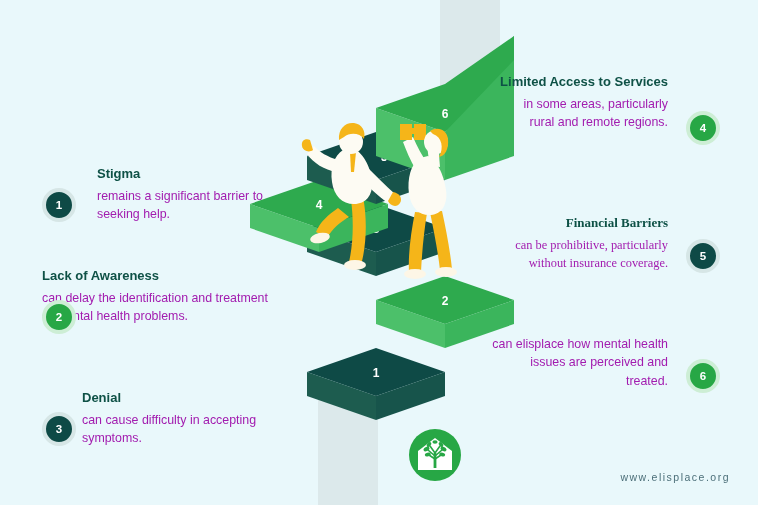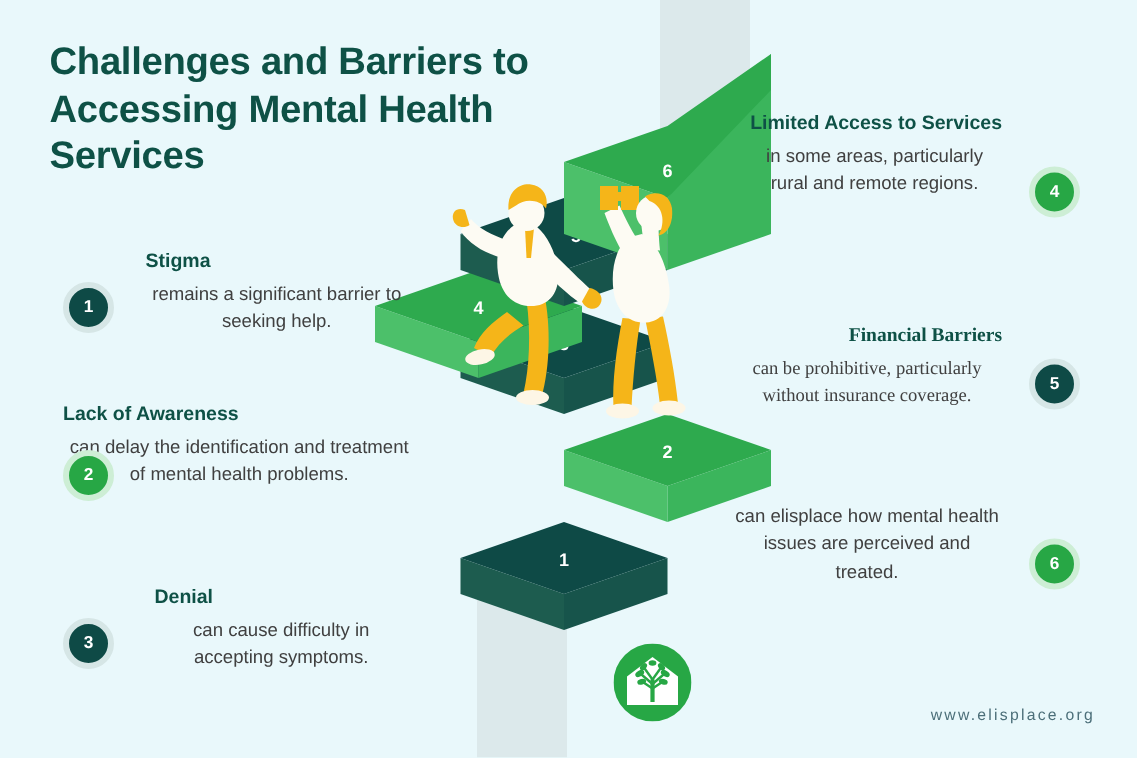--- a/index.html
+++ b/index.html
@@ -49,24 +49,23 @@
   .item { position: absolute; }
 
   .item .hd {
     color: #0e5146;
     font-size: 13px;
     font-weight: bold;
     line-height: 1.2;
     margin-bottom: 5px;
   }
   .item .bd {
-    color: #404040;
+    color: #a21caf;
     font-size: 12.4px;
     line-height: 1.48;
-    text-align: center;
   }
 
   
   .badge {
     position: absolute;
     width: 34px;
     height: 34px;
     border-radius: 50%;
     display: flex;
     align-items: center;
@@ -85,21 +84,21 @@
   
   #item-1 { left: 42px;  top: 166px; width: 230px; }
   #item-1 .txt { margin-left: 55px; }
   #item-1 .badge { left: 0px; top: 22px; }
 
   #item-2 { left: 42px;  top: 268px; width: 235px; }
   #item-2 .txt { }
   #item-2 .badge { left: 0px; top: 32px; }
 
   #item-3 { left: 42px;  top: 390px; width: 230px; }
-  #item-3 .txt { margin-left: 61px; }
+  #item-3 .txt { margin-left: 40px; }
   #item-3 .badge { left: 0px; top: 22px; }
 
   
   #item-4 { left: 498px; top: 74px;  width: 222px; }
   #item-4 .txt { margin-right: 52px; }
   #item-4 .badge { right: 0px; top: 37px; }
 
   #item-5 { left: 488px; top: 215px; width: 232px; }
   #item-5 .txt { margin-right: 52px; font-family: Liberation Serif, serif; }
   #item-5 .badge { right: 0px; top: 24px; }
@@ -137,21 +136,20 @@
   }
 </style>
 </head>
 <body>
 
 <div id="poster">
 
   <div class="bg-col bg-col-top"></div>
   <div class="bg-col bg-col-bot"></div>
 
-  <div class="title">Challenges and Barriers to Accessing Mental Health Services</div>
 
   <svg id="stairs" viewBox="0 0 300 420">
     <defs>
       <style>
         .top-d   { fill: #0e4a46; }
         .side-d  { fill: #1d5c4f; }
         .front-d { fill: #17544b; }
         .top-g   { fill: #2eaa4e; }
         .side-g  { fill: #4cc06a; }
         .front-g { fill: #3bb55c; }

